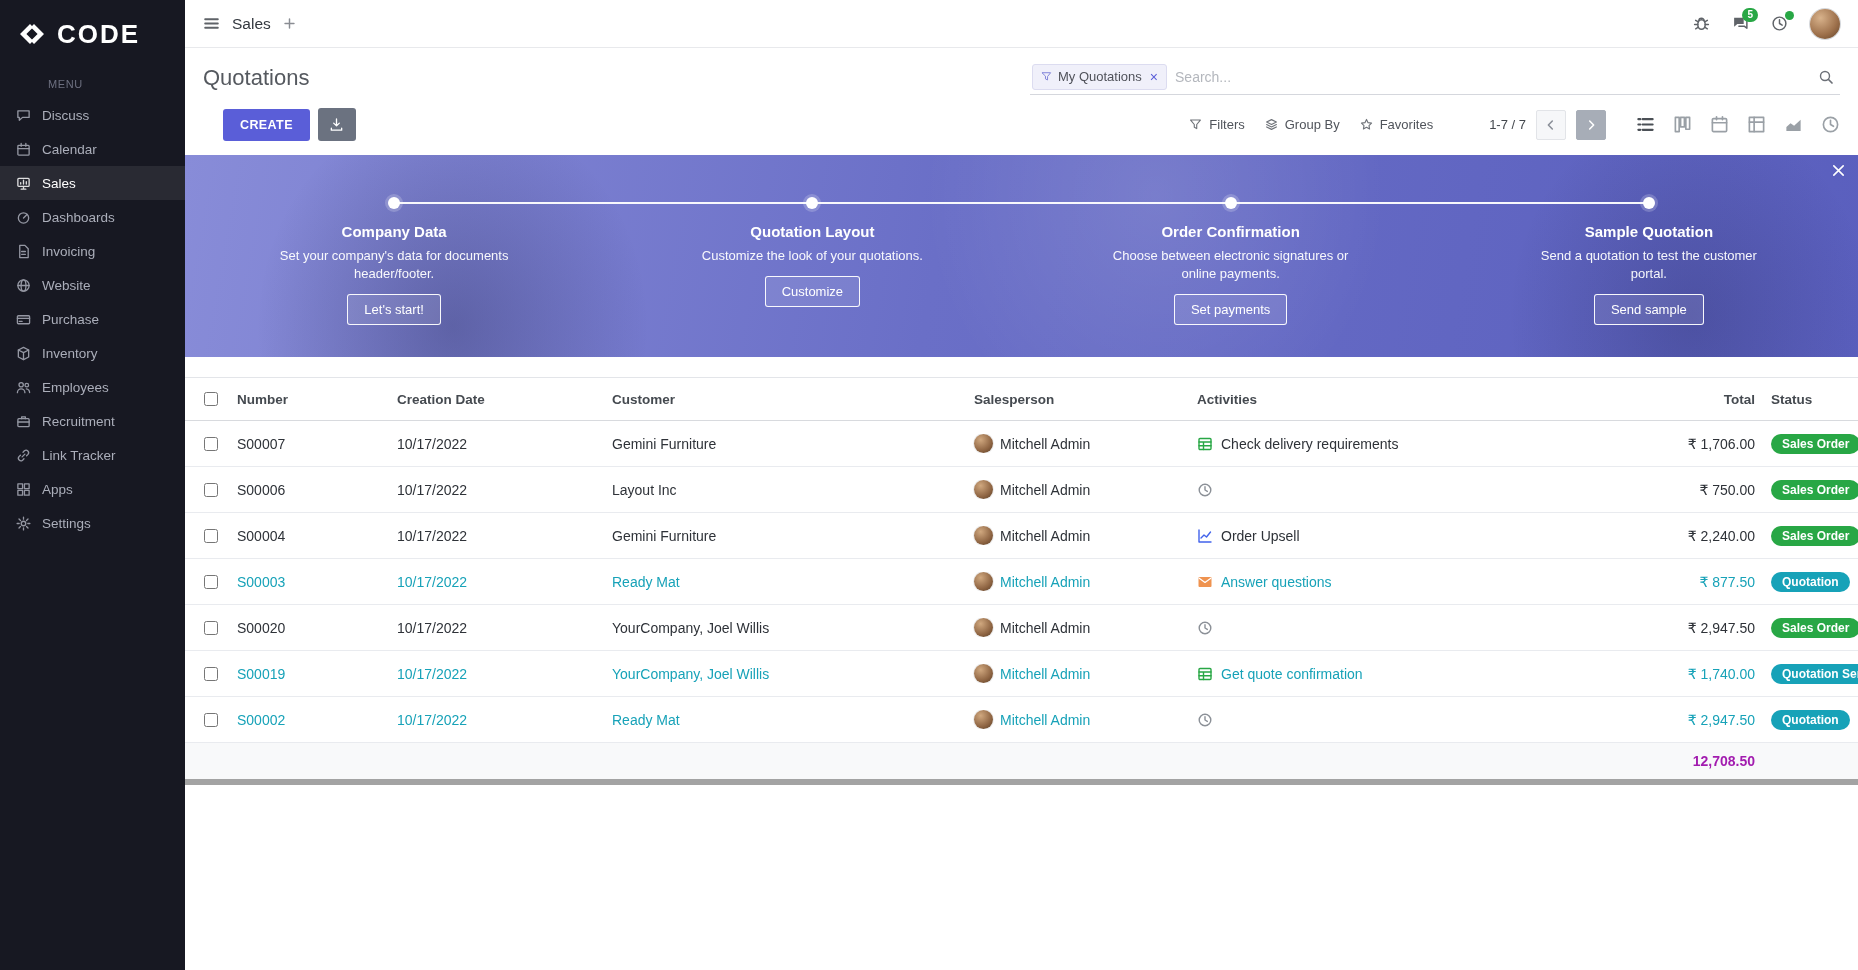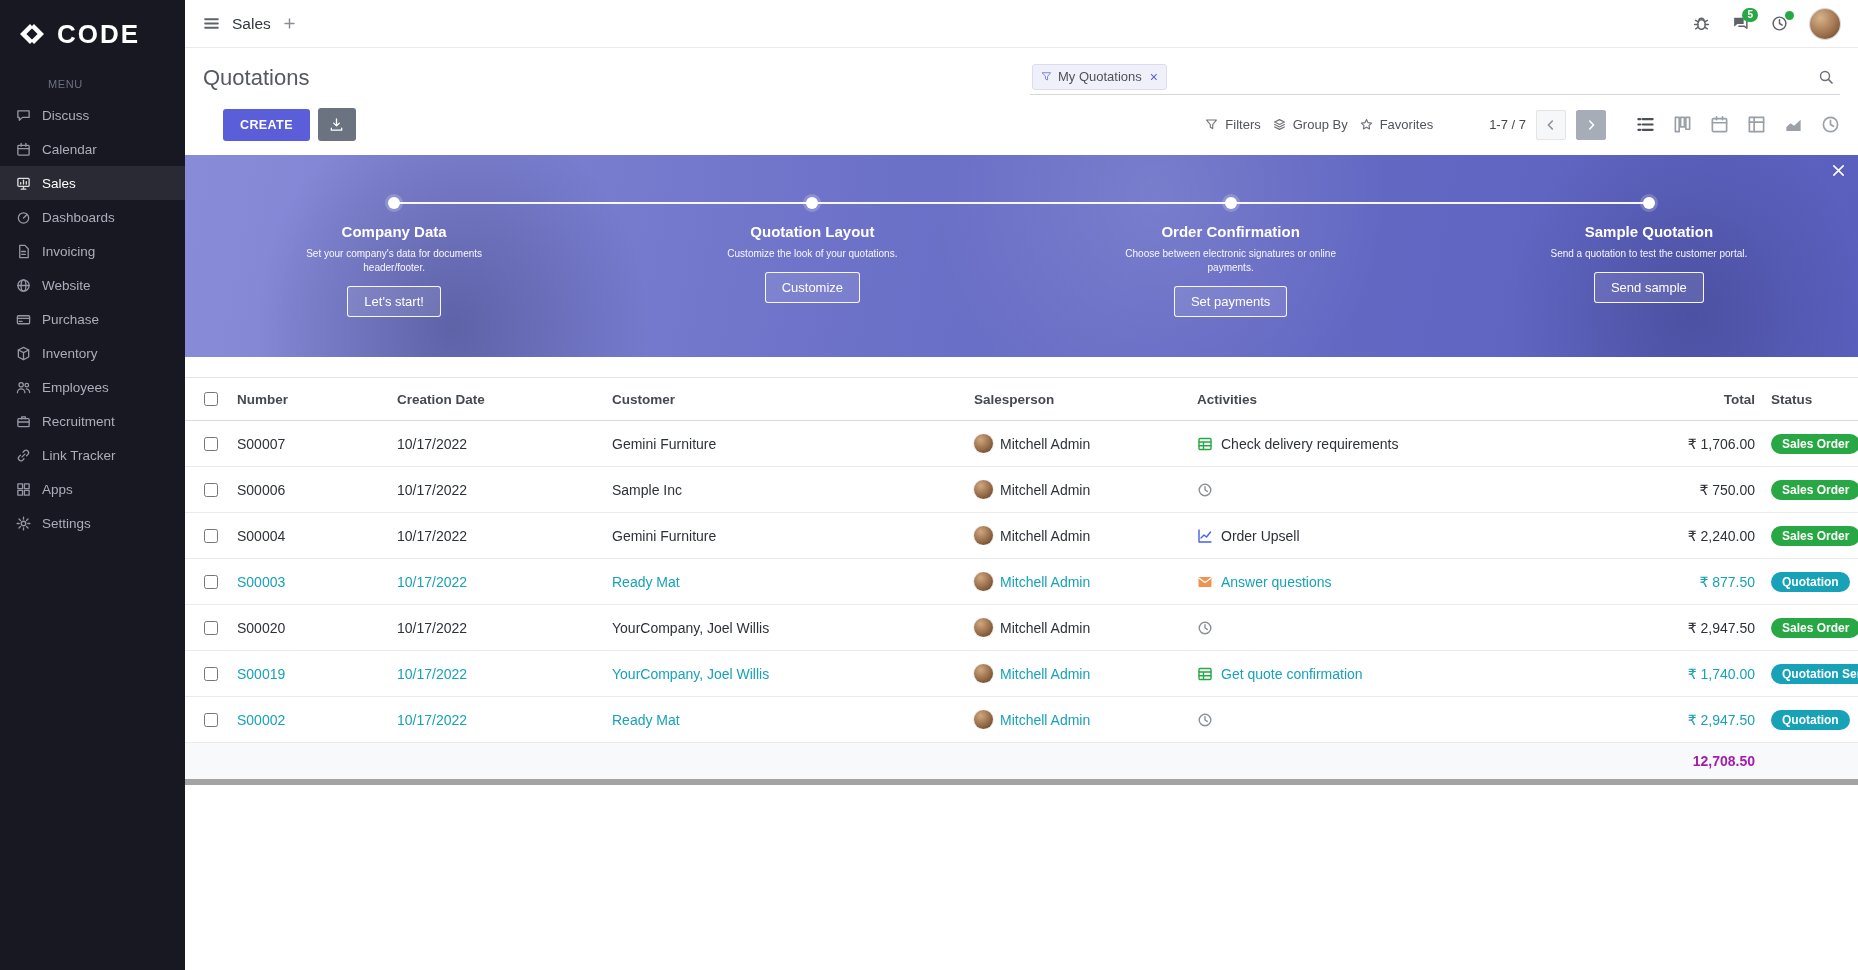--- a/index.html
+++ b/index.html
@@ -46,21 +46,21 @@
   .facet-icon { width: 11px; height: 11px; color: #7f82d8; }
   .facet-x { color: #5a5ed8; font-size: 14px; margin-left: 2px; cursor: pointer; line-height: 1; }
   .search-input { flex: 1; border: none; outline: none; font-size: 14px; color: #333; background: transparent; font-family: inherit; }
   .search-input::placeholder { color: #b4b7bd; }
   .search-glyph { position: absolute; right: 6px; width: 16px; height: 16px; color: #6c7077; cursor: pointer; }
 
   .control-actions { display: flex; align-items: center; margin-top: 13px; padding-left: 20px; }
   .btn-create { background: var(--accent, #5a5ed8); color: #fff; border: none; border-radius: 3px; padding: 9px 17px; font-size: 12.5px; font-weight: 600; letter-spacing: .4px; cursor: pointer; font-family: inherit; }
   .btn-export { margin-left: 8px; background: #6b7280; border: none; border-radius: 3px; width: 38px; height: 33px; display: inline-flex; align-items: center; justify-content: center; color: #fff; cursor: pointer; }
   .btn-export .icon { width: 15px; height: 15px; }
-  .cp-middle { margin-left: auto; display: flex; align-items: center; gap: 12px; }
+  .cp-middle { margin-left: auto; display: flex; align-items: center; gap: 20px; }
   .cp-btn { background: none; border: none; display: inline-flex; align-items: center; gap: 7px; font-size: 13px; color: #50545b; cursor: pointer; font-family: inherit; }
   .cp-icon { width: 13px; height: 13px; color: #6f7379; }
   .pager { margin-left: 56px; display: flex; align-items: center; gap: 10px; }
   .pager-text { font-size: 13px; color: #44484e; }
   .pager-btn { width: 30px; height: 30px; border: 1px solid #e2e4e8; background: #f6f7f9; border-radius: 2px; display: inline-flex; align-items: center; justify-content: center; color: #8a8f98; cursor: pointer; }
   .pager-btn .icon { width: 14px; height: 14px; }
   .pager-btn.next { background: #a7adb7; border-color: #a7adb7; color: #fff; }
   .switcher { margin-left: 30px; display: flex; align-items: center; gap: 18px; }
   .sw-btn { background: none; border: none; color: #9aa0a6; cursor: pointer; display: inline-flex; }
   .sw-btn .icon { width: 19px; height: 19px; }
@@ -74,21 +74,21 @@
       radial-gradient(280px 320px at 16% 85%, rgba(24,27,68,.30), transparent 70%),
       radial-gradient(330px 360px at 58% 20%, rgba(255,255,255,.12), transparent 70%),
       radial-gradient(260px 300px at 90% 80%, rgba(24,27,68,.24), transparent 70%); }
   .banner-close { position: absolute; top: 8px; right: 12px; background: none; border: none; color: #fff; cursor: pointer; z-index: 3; }
   .banner-close .icon { width: 15px; height: 15px; }
   .timeline-line { position: absolute; top: 47px; left: 12.5%; right: 12.5%; height: 2px; background: rgba(255,255,255,.95); z-index: 1; }
   .steps { position: relative; z-index: 2; height: 100%; display: grid; grid-template-columns: repeat(4, 1fr); padding-top: 42px; }
   .step { text-align: center; }
   .dot { display: block; width: 12px; height: 12px; background: #fff; border-radius: 50%; margin: 0 auto; box-shadow: 0 0 0 3px rgba(255,255,255,.2); }
   .step-title { margin-top: 14px; font-size: 15px; font-weight: 700; }
-  .step-desc { margin: 7px auto 0; font-size: 10px; line-height: 1.4; max-width: 240px; color: rgba(255,255,255,.95); }
+  .step-desc { margin: 7px auto 0; font-size: 13px; line-height: 1.4; max-width: 240px; color: rgba(255,255,255,.95); }
   .step-btn { margin-top: 11px; background: rgba(255,255,255,.10); border: 1px solid rgba(255,255,255,.95); color: #fff; border-radius: 3px; padding: 7px 16px; font-size: 13px; cursor: pointer; font-family: inherit; }
 
   
   .list-view { margin-top: 20px; }
   .thead, .trow, .tfoot { display: grid; grid-template-columns: 48px 160px 215px 330px 255px 1fr 150px 95px; align-items: center; }
   .thead { height: 44px; border-top: 1px solid #e3e5e9; border-bottom: 1px solid #d8dade; font-weight: 700; font-size: 13.5px; color: #454a50; }
   .trow { height: 46px; border-bottom: 1px solid #e9ebef; font-size: 14px; cursor: pointer; }
   .trow.row-info { color: var(--info, #17a2b8); }
   .cell { padding-left: 4px; overflow: hidden; white-space: nowrap; }
   .c-check { display: flex; justify-content: center; overflow: visible; }
@@ -298,20 +298,21 @@
       <div class="searchbar">
         <span class="facet">
           <span class="icon facet-icon">
               <svg viewBox="0 0 16 16" fill="none" stroke="currentColor" stroke-width="1.4" stroke-linecap="round" stroke-linejoin="round">
                 <path d="M2 2.5h12L9.5 8v5L6.5 11.5V8z"></path>
               </svg>
             </span>
           <span>My Quotations</span>
           <span class="facet-x">×</span>
         </span>
+        <input class="search-input" placeholder="Search..." style="">
         <span class="icon search-glyph">
             <svg viewBox="0 0 16 16" fill="none" stroke="currentColor" stroke-width="1.4" stroke-linecap="round" stroke-linejoin="round">
               <circle cx="7" cy="7" r="4.5"></circle>
               <path d="M10.5 10.5L14 14" stroke-width="1.7"></path>
             </svg>
           </span>
       </div>
     </div>
     <div class="control-actions">
       <button class="btn-create">CREATE</button>
@@ -471,21 +472,21 @@
           </div>
           <div class="cell c-total">₹ 1,706.00</div>
           <div class="cell c-status"><span class="badge badge-success">Sales Order</span></div>
         </div>
         <div class="trow">
           <div class="cell c-check">
             <input type="checkbox" style="">
           </div>
           <div class="cell c-number">S00006</div>
           <div class="cell c-date">10/17/2022</div>
-          <div class="cell c-customer">Sample Inc</div>
+          <div class="cell c-customer">Layout Inc</div>
           <div class="cell c-sales">
             <span class="mini-avatar"></span>
             <span>Mitchell Admin</span>
           </div>
           <div class="cell c-activity">
             <span class="icon act-icon clock-icon">
               <svg viewBox="0 0 16 16" fill="none" stroke="currentColor" stroke-width="1.4" stroke-linecap="round" stroke-linejoin="round">
                 <circle cx="8" cy="8" r="5.8"></circle>
                 <path d="M8 4.8V8l2.3 1.4"></path>
               </svg>

